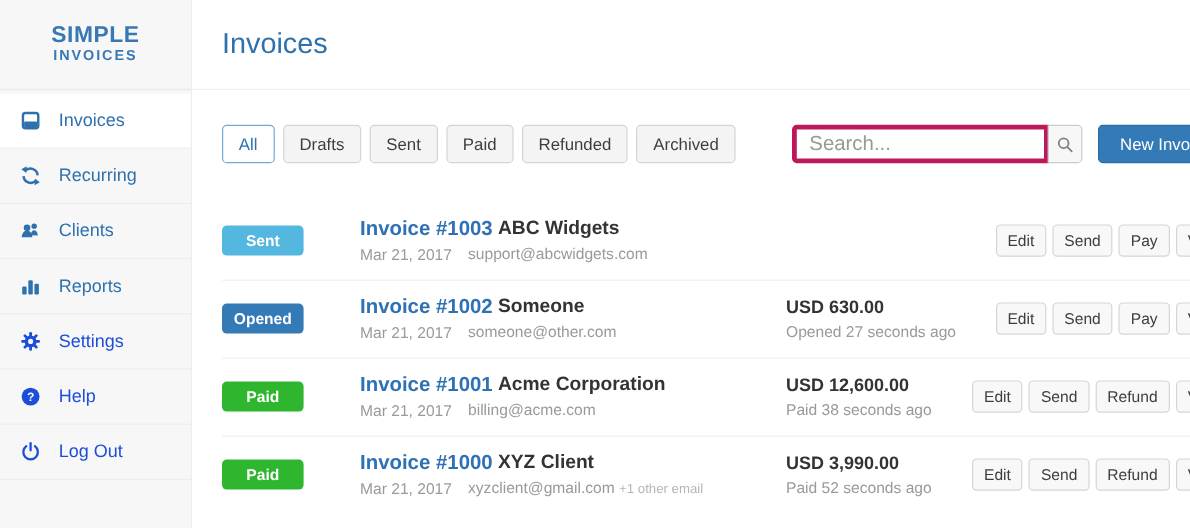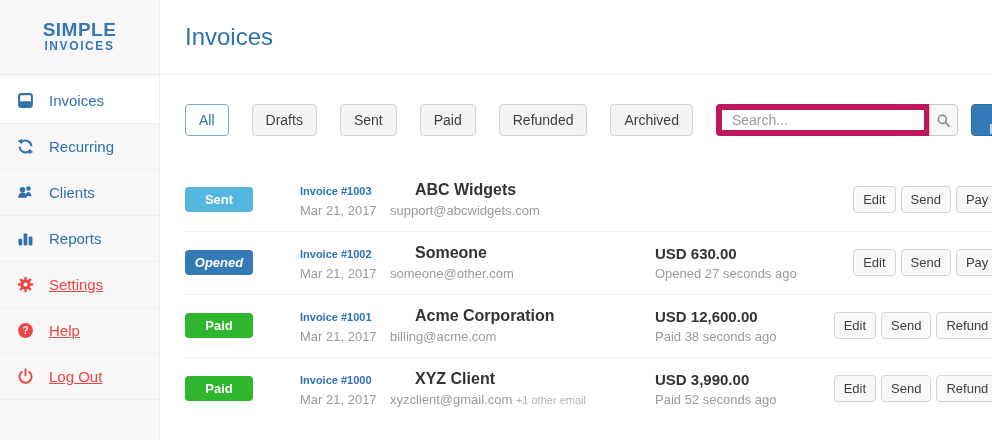--- a/index.html
+++ b/index.html
@@ -23,47 +23,47 @@
   }
   .logo-line1 { color: #3879b5; font-weight: bold; font-size: 19px; letter-spacing: 0.5px; line-height: 1; }
   .logo-line2 { color: #3879b5; font-weight: bold; font-size: 12px; letter-spacing: 1.6px; line-height: 1.3; }
   .nav { padding-top: 3px; }
   .nav-item {
     height: 46px; display: flex; align-items: center;
     padding-left: 17px; border-bottom: 1px solid #ededee;
     font-size: 15px; color: #2e71ad; cursor: pointer;
   }
   .nav-item.active { background: #ffffff; }
-  .nav-item.muted { color: #ef4444; text-decoration: underline; }
+  .nav-item.muted { color: #1d4ed8; }
   .nav-icon { width: 17px; height: 17px; margin-right: 15px; display: inline-flex; }
   .nav-icon svg { width: 17px; height: 17px; }
 
   
   .main { flex: 1; display: flex; flex-direction: column; background: #fff; }
   .main-header {
     height: 75px; flex: 0 0 75px; border-bottom: 1px solid #efefef;
     display: flex; align-items: center; padding-left: 25px;
   }
   .page-title { font-size: 24px; color: #2e71ad; }
 
   .content { padding: 29px 28px 0 25px; }
 
   
   .toolbar { display: flex; align-items: center; }
   .filter-bar { display: flex; }
   .filter-btn {
-    margin-right: 23px; padding: 6px 13px; font-size: 14px; line-height: 18px;
+    margin-right: 7px; padding: 6px 13px; font-size: 14px; line-height: 18px;
     color: #3d3e40; background: #f4f4f4; border: 1px solid #d4d4d5;
     border-radius: 4px; cursor: pointer; font-family: inherit;
   }
   .filter-btn.active { background: #fff; border-color: #74a9d8; color: #2e71ad; }
   .search-group { display: flex; margin-left: auto; }
   .search-input {
-    width: 214px; height: 32px; border: 6px solid #be185d;
-    border-radius: 4px 0 0 4px; padding: 0 10px; font-size: 14px;
+    width: 214px; height: 32px; border: 4px solid #be185d;
+    border-radius: 4px 0 0 4px; padding: 0 10px; font-size: 17px;
     font-family: inherit; color: #404040; outline: none;
   }
   .search-input::placeholder { color: #999; }
   .search-btn {
     width: 29px; height: 32px; margin-left: -1px; border: 1px solid #cccccc;
     background: #f7f7f7; border-radius: 0 4px 4px 0; cursor: pointer;
     display: flex; align-items: center; justify-content: center; padding: 0;
   }
   .new-invoice-btn {
     margin-left: 13px; height: 32px; padding: 0 17px; font-size: 14px;
@@ -77,21 +77,21 @@
   .invoice-row + .invoice-row { border-top: 1px solid #f1f1f2; }
   .status-badge {
     flex: 0 0 68px; width: 68px; height: 25px; margin-right: 47px;
     border-radius: 4px; color: #fff; font-size: 13px; font-weight: bold;
     display: flex; align-items: center; justify-content: center;
   }
   .col { flex-shrink: 0; }
   .col-invoice { width: 90px; white-space: nowrap; }
   .col-client  { width: 265px; white-space: nowrap; }
   .col-amount  { width: 150px; white-space: nowrap; }
-  .invoice-number { color: #2e71b5; font-weight: bold; font-size: 11px; text-decoration: none; display: inline-block; cursor: pointer; }
+  .invoice-number { color: #2e71b5; font-weight: bold; font-size: 17px; text-decoration: none; display: inline-block; cursor: pointer; }
   .sub-text { color: #9a9a9a; font-size: 13px; margin-top: 4px; }
   .client-name { color: #333; font-weight: bold; font-size: 16px; padding-left: 25px; }
   .email-extra { font-size: 11px; color: #b5b5b5; }
   .amount { color: #333; font-weight: bold; font-size: 15px; }
   .actions { margin-left: auto; display: flex; }
   .action-btn {
     margin-left: 5px; padding: 4px 9px; font-size: 13px; line-height: 17px;
     background: #f8f8f8; border: 1px solid #d5d5d5; border-radius: 4px;
     color: #3d3e40; cursor: pointer; font-family: inherit;
   }
@@ -239,21 +239,21 @@
     </div>
     <div class="actions">
       <button class="action-btn">Edit</button>
       <button class="action-btn">Send</button>
       <button class="action-btn">Pay</button>
       <button class="action-btn">View</button>
     </div>
   </div>
 
   <div class="invoice-row">
-    <span class="status-badge" style="background: rgb(51, 122, 183); font-style: italic;">Opened</span>
+    <span class="status-badge" style="background: rgb(51, 122, 183);">Opened</span>
     <div class="col col-invoice">
       <a class="invoice-number">Invoice #1002</a>
       <div class="sub-text">Mar 21, 2017</div>
     </div>
     <div class="col col-client">
       <div class="client-name">Someone</div>
       <div class="sub-text">
         <span>someone@other.com</span>
         <span class="email-extra"></span>
       </div>

